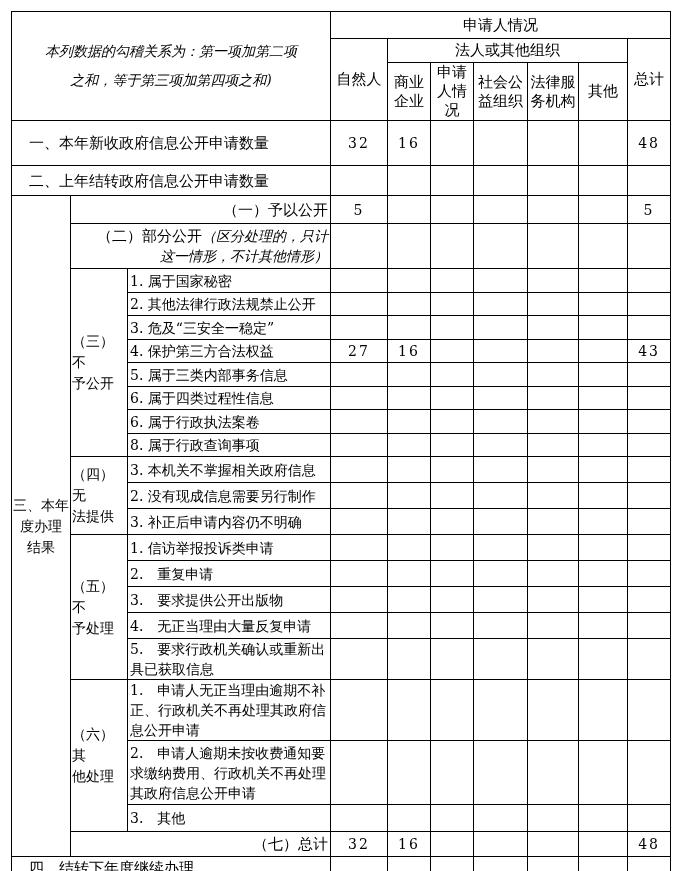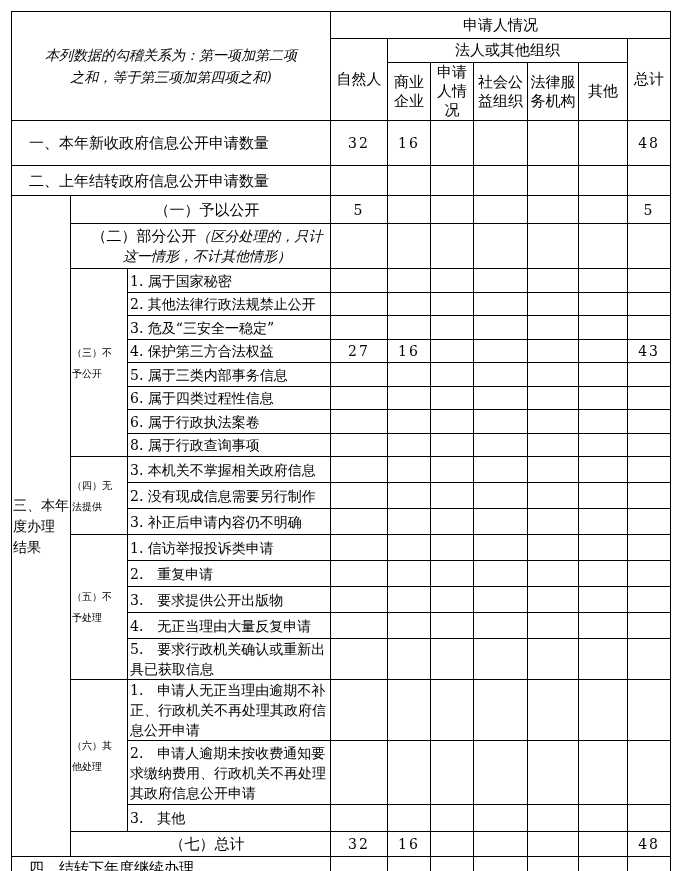--- a/index.html
+++ b/index.html
@@ -4,25 +4,25 @@
 <style>
   html,body{margin:0;padding:0;}
   body{width:686px;height:871px;background:#ffffff;overflow:hidden;}
   .page{position:relative;width:686px;height:871px;background:#ffffff;color:#000;
         font-family:"DejaVu Serif","Liberation Serif",serif;}
   table.stats{position:absolute;left:11px;top:11px;width:659px;border-collapse:collapse;
         table-layout:fixed;}
   td{border:1px solid #000;vertical-align:middle;font-size:15px;line-height:20px;
      padding:0 2px;overflow:hidden;word-break:break-all;}
   td.hdr{text-align:center;line-height:19px;}
-  td.note{text-align:center;font-style:italic;white-space:pre-line;line-height:22px;
+  td.note{text-align:center;font-style:italic;white-space:pre-line;line-height:29px;
           font-size:14px;padding:0 6px;}
-  td.sec{white-space:pre-line;font-size:14px;line-height:21px;padding:0 1px;}
-  td.grp{text-align:left;white-space:pre-line;font-size:10px;line-height:21px;padding:0 1px;}
-  td.lab{text-align:center;padding-left:15px;}
+  td.sec{text-align:center;white-space:pre-line;font-size:14px;line-height:21px;padding:0 1px;}
+  td.grp{text-align:left;white-space:pre-line;font-size:14px;line-height:21px;padding:0 1px;}
+  td.lab{text-align:right;padding-left:15px;}
   td.mainlab{text-align:left;padding-left:17px;}
   td.item{text-align:left;padding:0 2px;font-size:14px;}
   td.data{text-align:center;font-size:14px;letter-spacing:2px;
           font-family:"DejaVu Serif","Liberation Serif",serif;}
   .kai{font-style:italic;font-size:14px;}
 </style>
 </head>
 <body>
 
 <div class="page">

